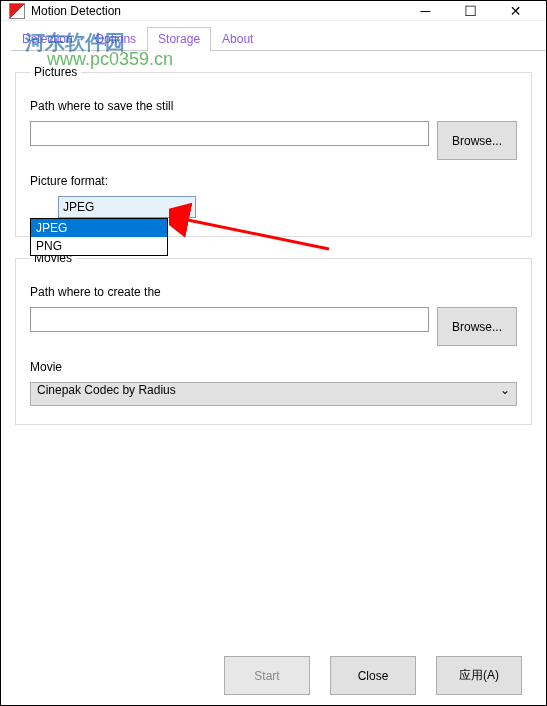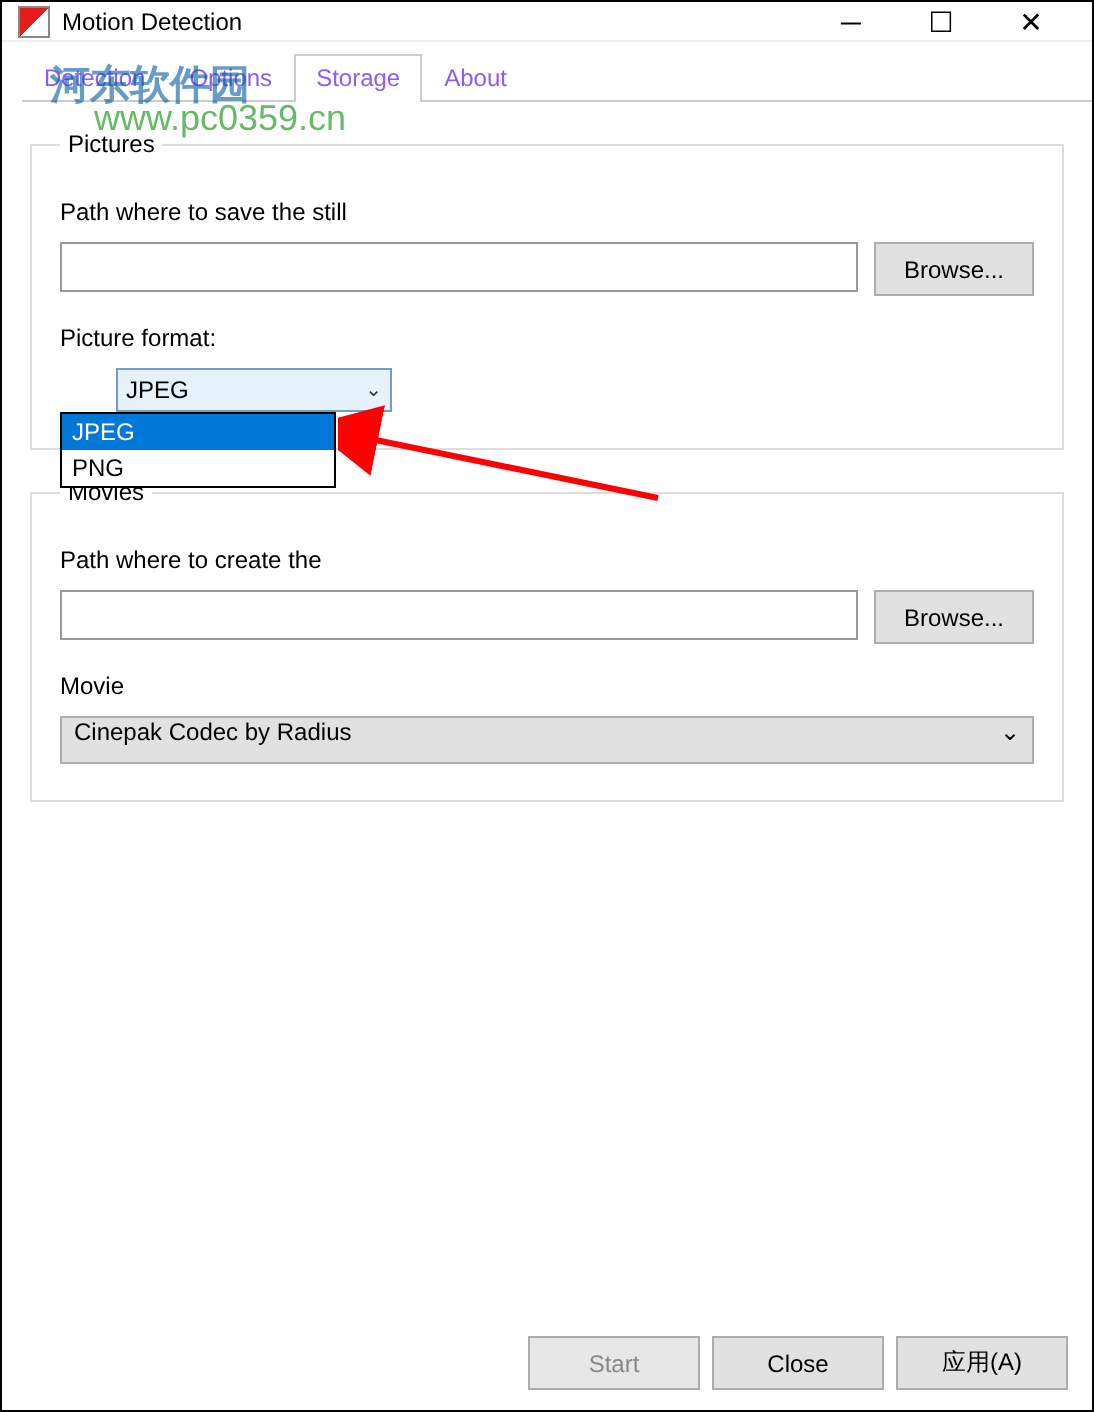--- a/index.html
+++ b/index.html
@@ -88,21 +88,21 @@
     .input-row { display: flex; gap: 8px; margin-bottom: 14px; }
     .textinput {
       flex: 1;
       height: 25px;
       border: 1px solid #999;
       background: #fff;
       padding: 0 4px;
     }
     .btn {
       min-width: 80px;
-      height: 27px;
+      height: 39px;
       border: 1px solid #adadad;
       background: #e1e1e1;
       padding: 0 14px;
       font-size: 12px;
       cursor: pointer;
     }
     .btn.disabled { color: #888; background: #e7e7e7; cursor: default; }
     .combo-wrap { position: relative; width: 138px; padding-left: 28px; }
     .combo {
       width: 138px;
@@ -131,23 +131,23 @@
       height: 24px;
       border: 1px solid #adadad;
       background: #e1e1e1;
       display: flex;
       justify-content: space-between;
       padding: 0 6px;
     }
     .bottom-bar {
       position: absolute;
       bottom: 10px;
-      right: 12px;
-      display: flex;
-      gap: 6px;
+      right: 24px;
+      display: flex;
+      gap: 20px;
       margin-top: 28px;
     }
     .bottom-bar .btn { min-width: 86px; }
     .arrow-svg {
       position: absolute;
       left: 168px;
       top: 168px;
       z-index: 60;
       pointer-events: none;
     }

